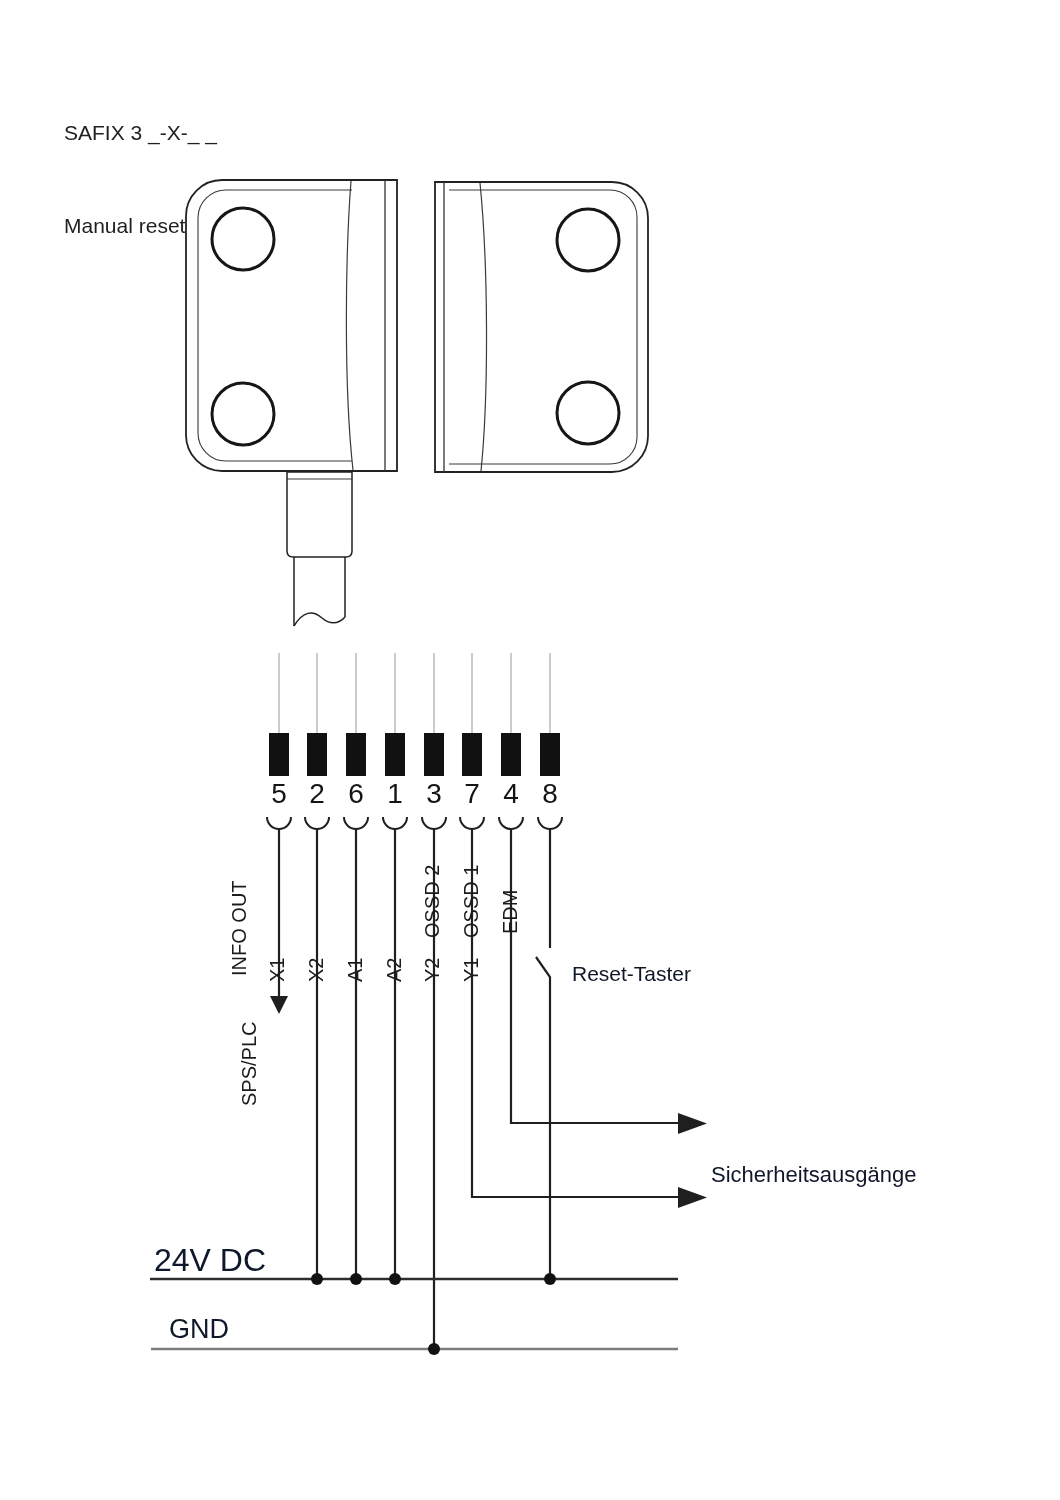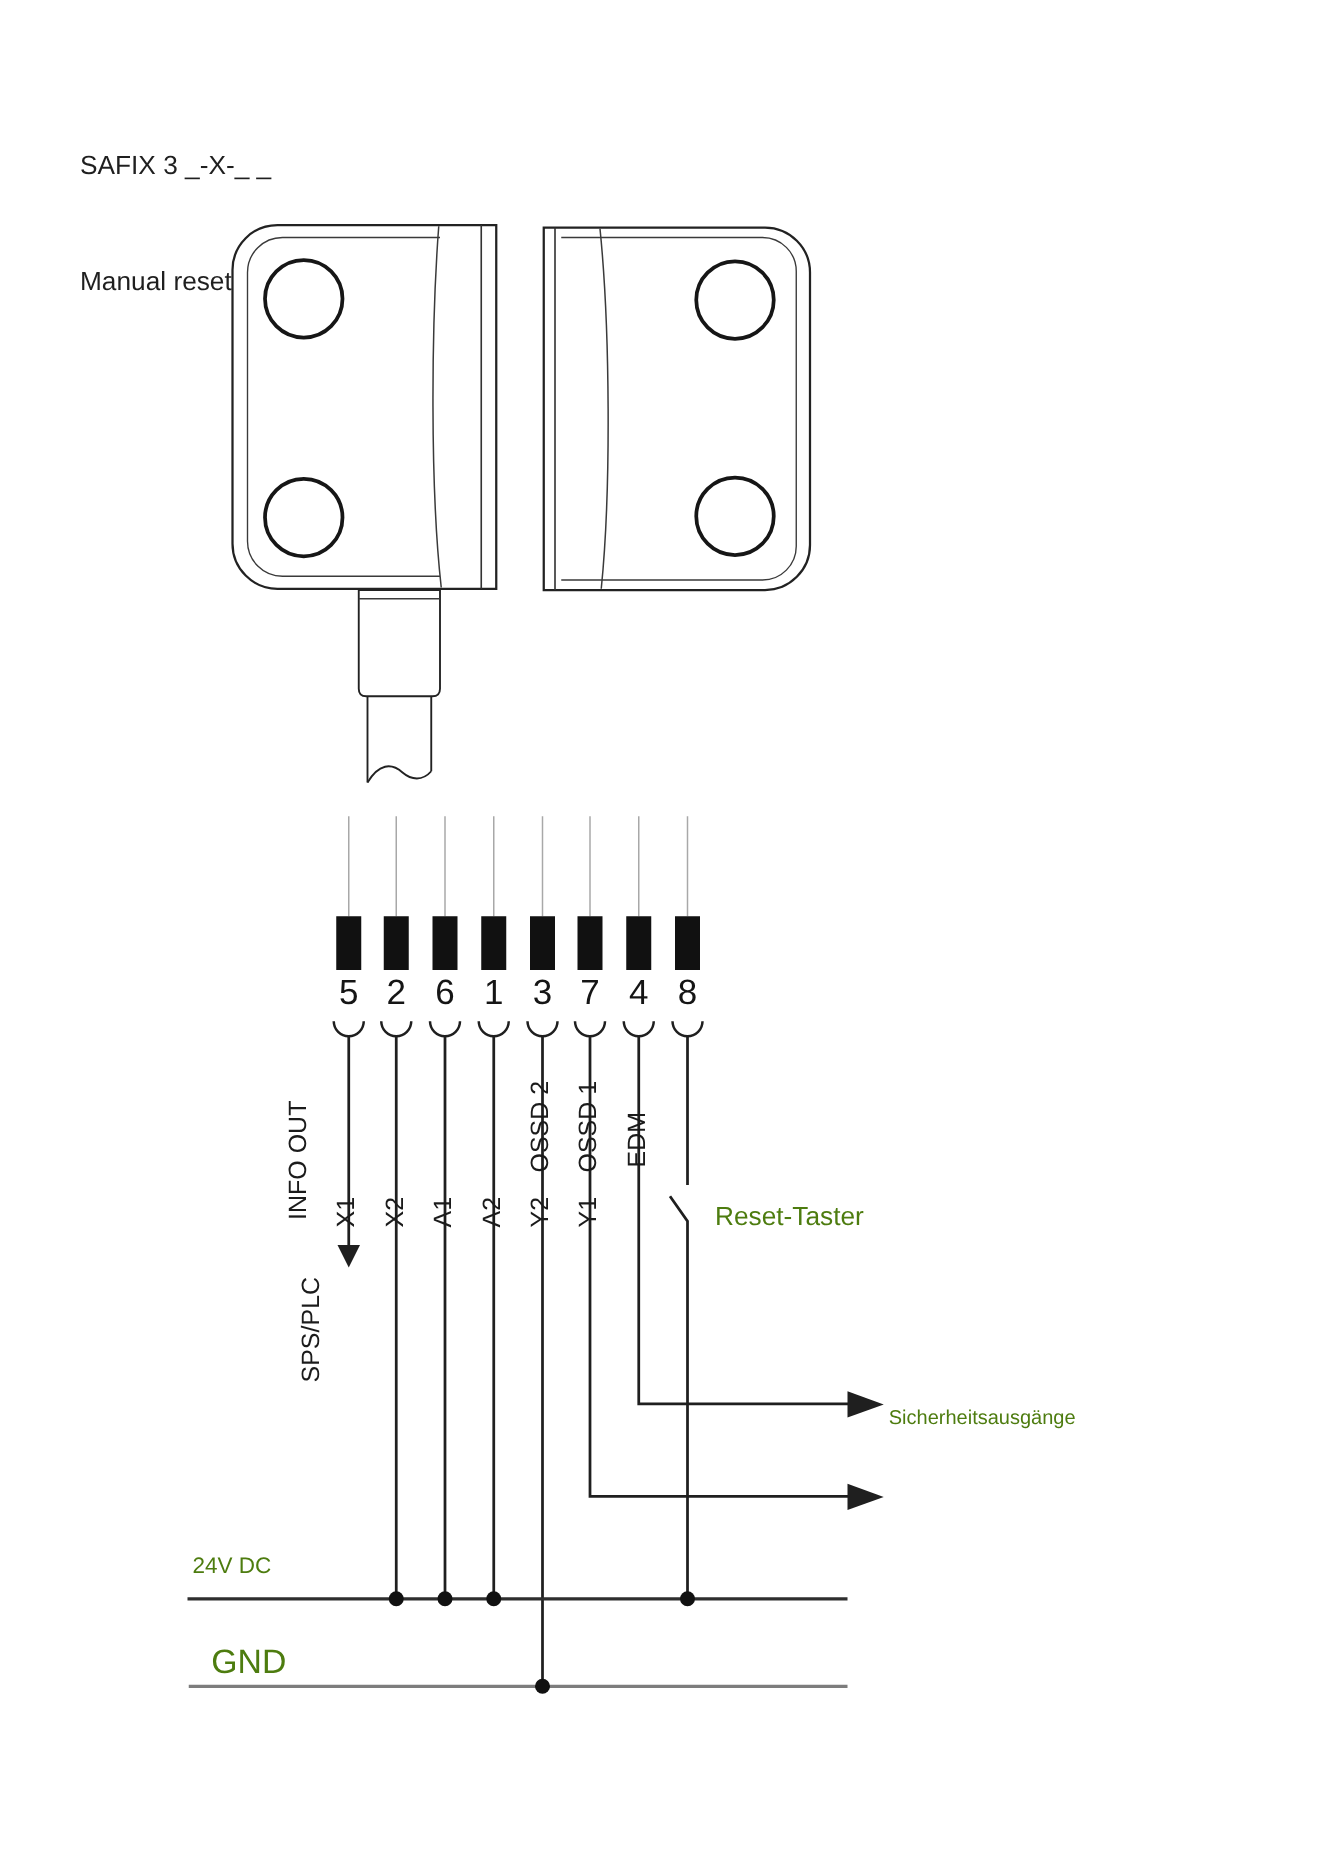--- a/index.html
+++ b/index.html
@@ -16,24 +16,24 @@
   .pin-number{
     top:779px;width:40px;text-align:center;
     font-size:28px;line-height:30px;color:#151515;
   }
   .vlabel{
     height:24px;width:150px;line-height:24px;
     font-size:20px;white-space:nowrap;text-align:left;
     transform:rotate(-90deg);transform-origin:0 100%;
     color:#1b1b1b;
   }
-  .note{white-space:nowrap;color:#4d7c0f;}
+  .note{white-space:nowrap;color:#0f172a;}
   .note-reset{left:572px;top:962px;font-size:21px;}
-  .note-safety{left:711px;top:1126px;font-size:16px;}
-  .note-24v{left:154px;top:1242px;font-size:18px;}
+  .note-safety{left:711px;top:1162px;font-size:22px;}
+  .note-24v{left:154px;top:1242px;font-size:32px;}
   .note-gnd{left:169px;top:1314px;font-size:27px;}
   svg{position:absolute;left:0;top:0;}
 </style>
 </head>
 <body>
 
 <div class="page">
 
   <div class="abs title-block">
     <div>SAFIX 3 _-X-_ _</div>

